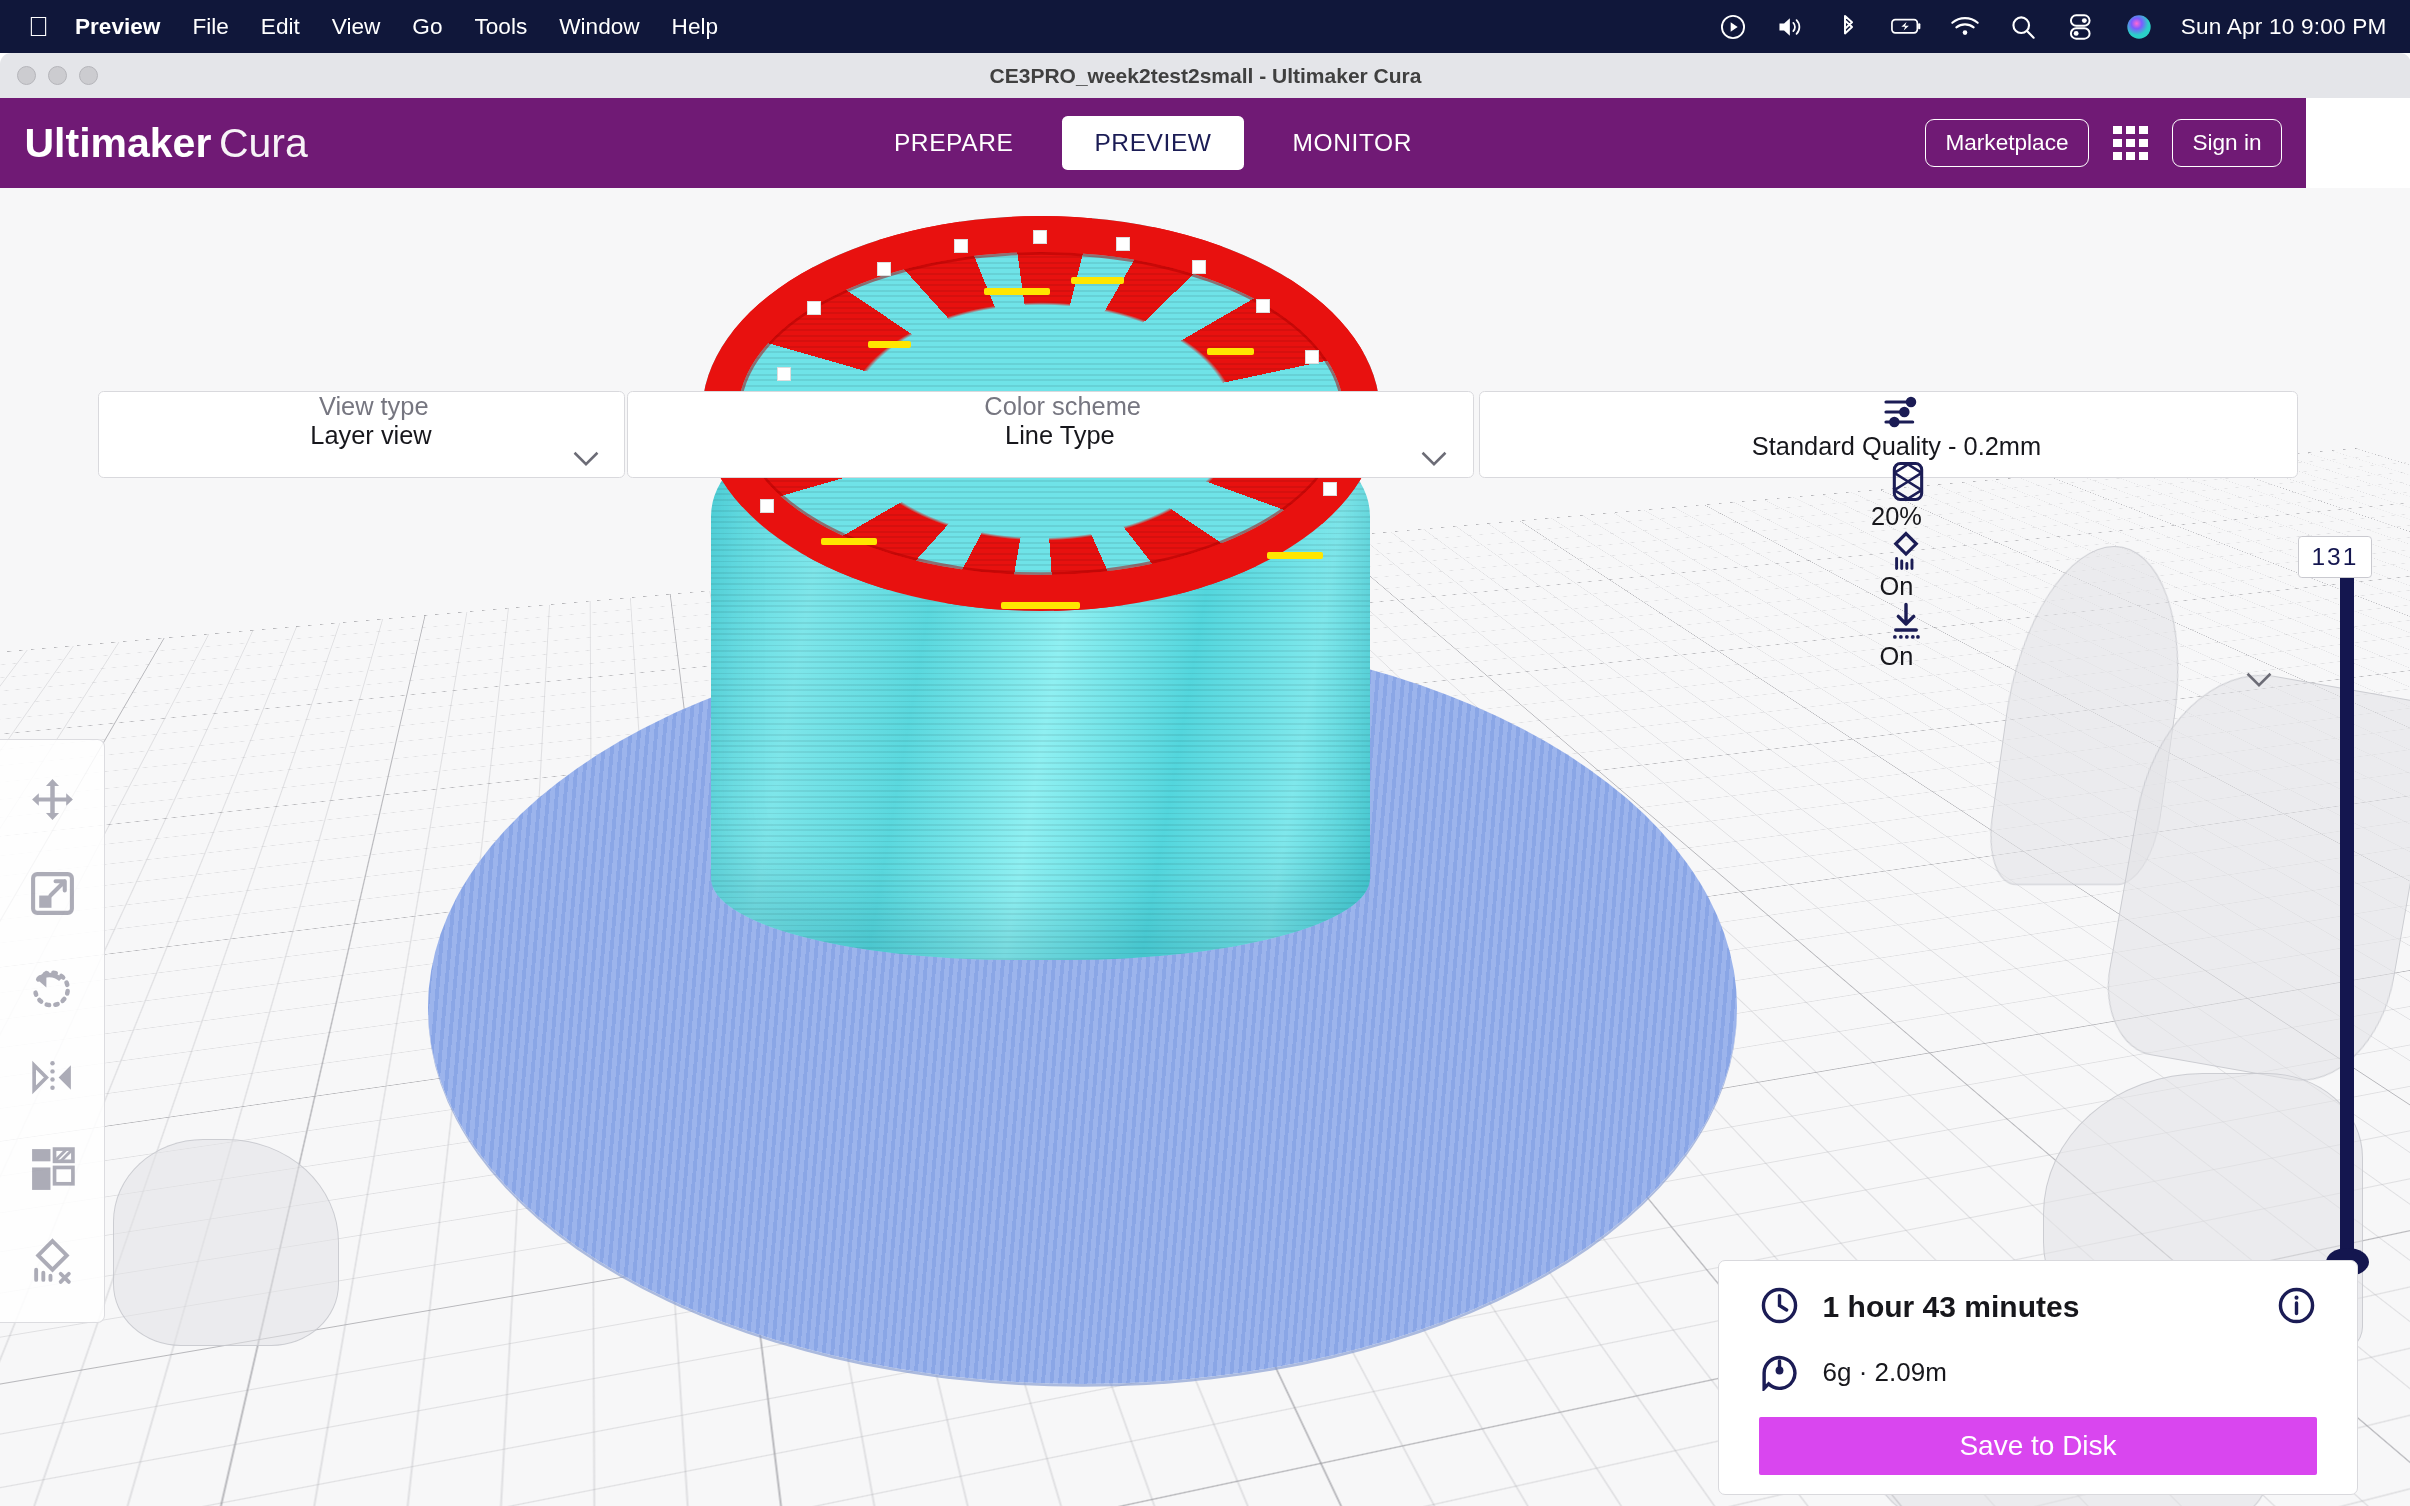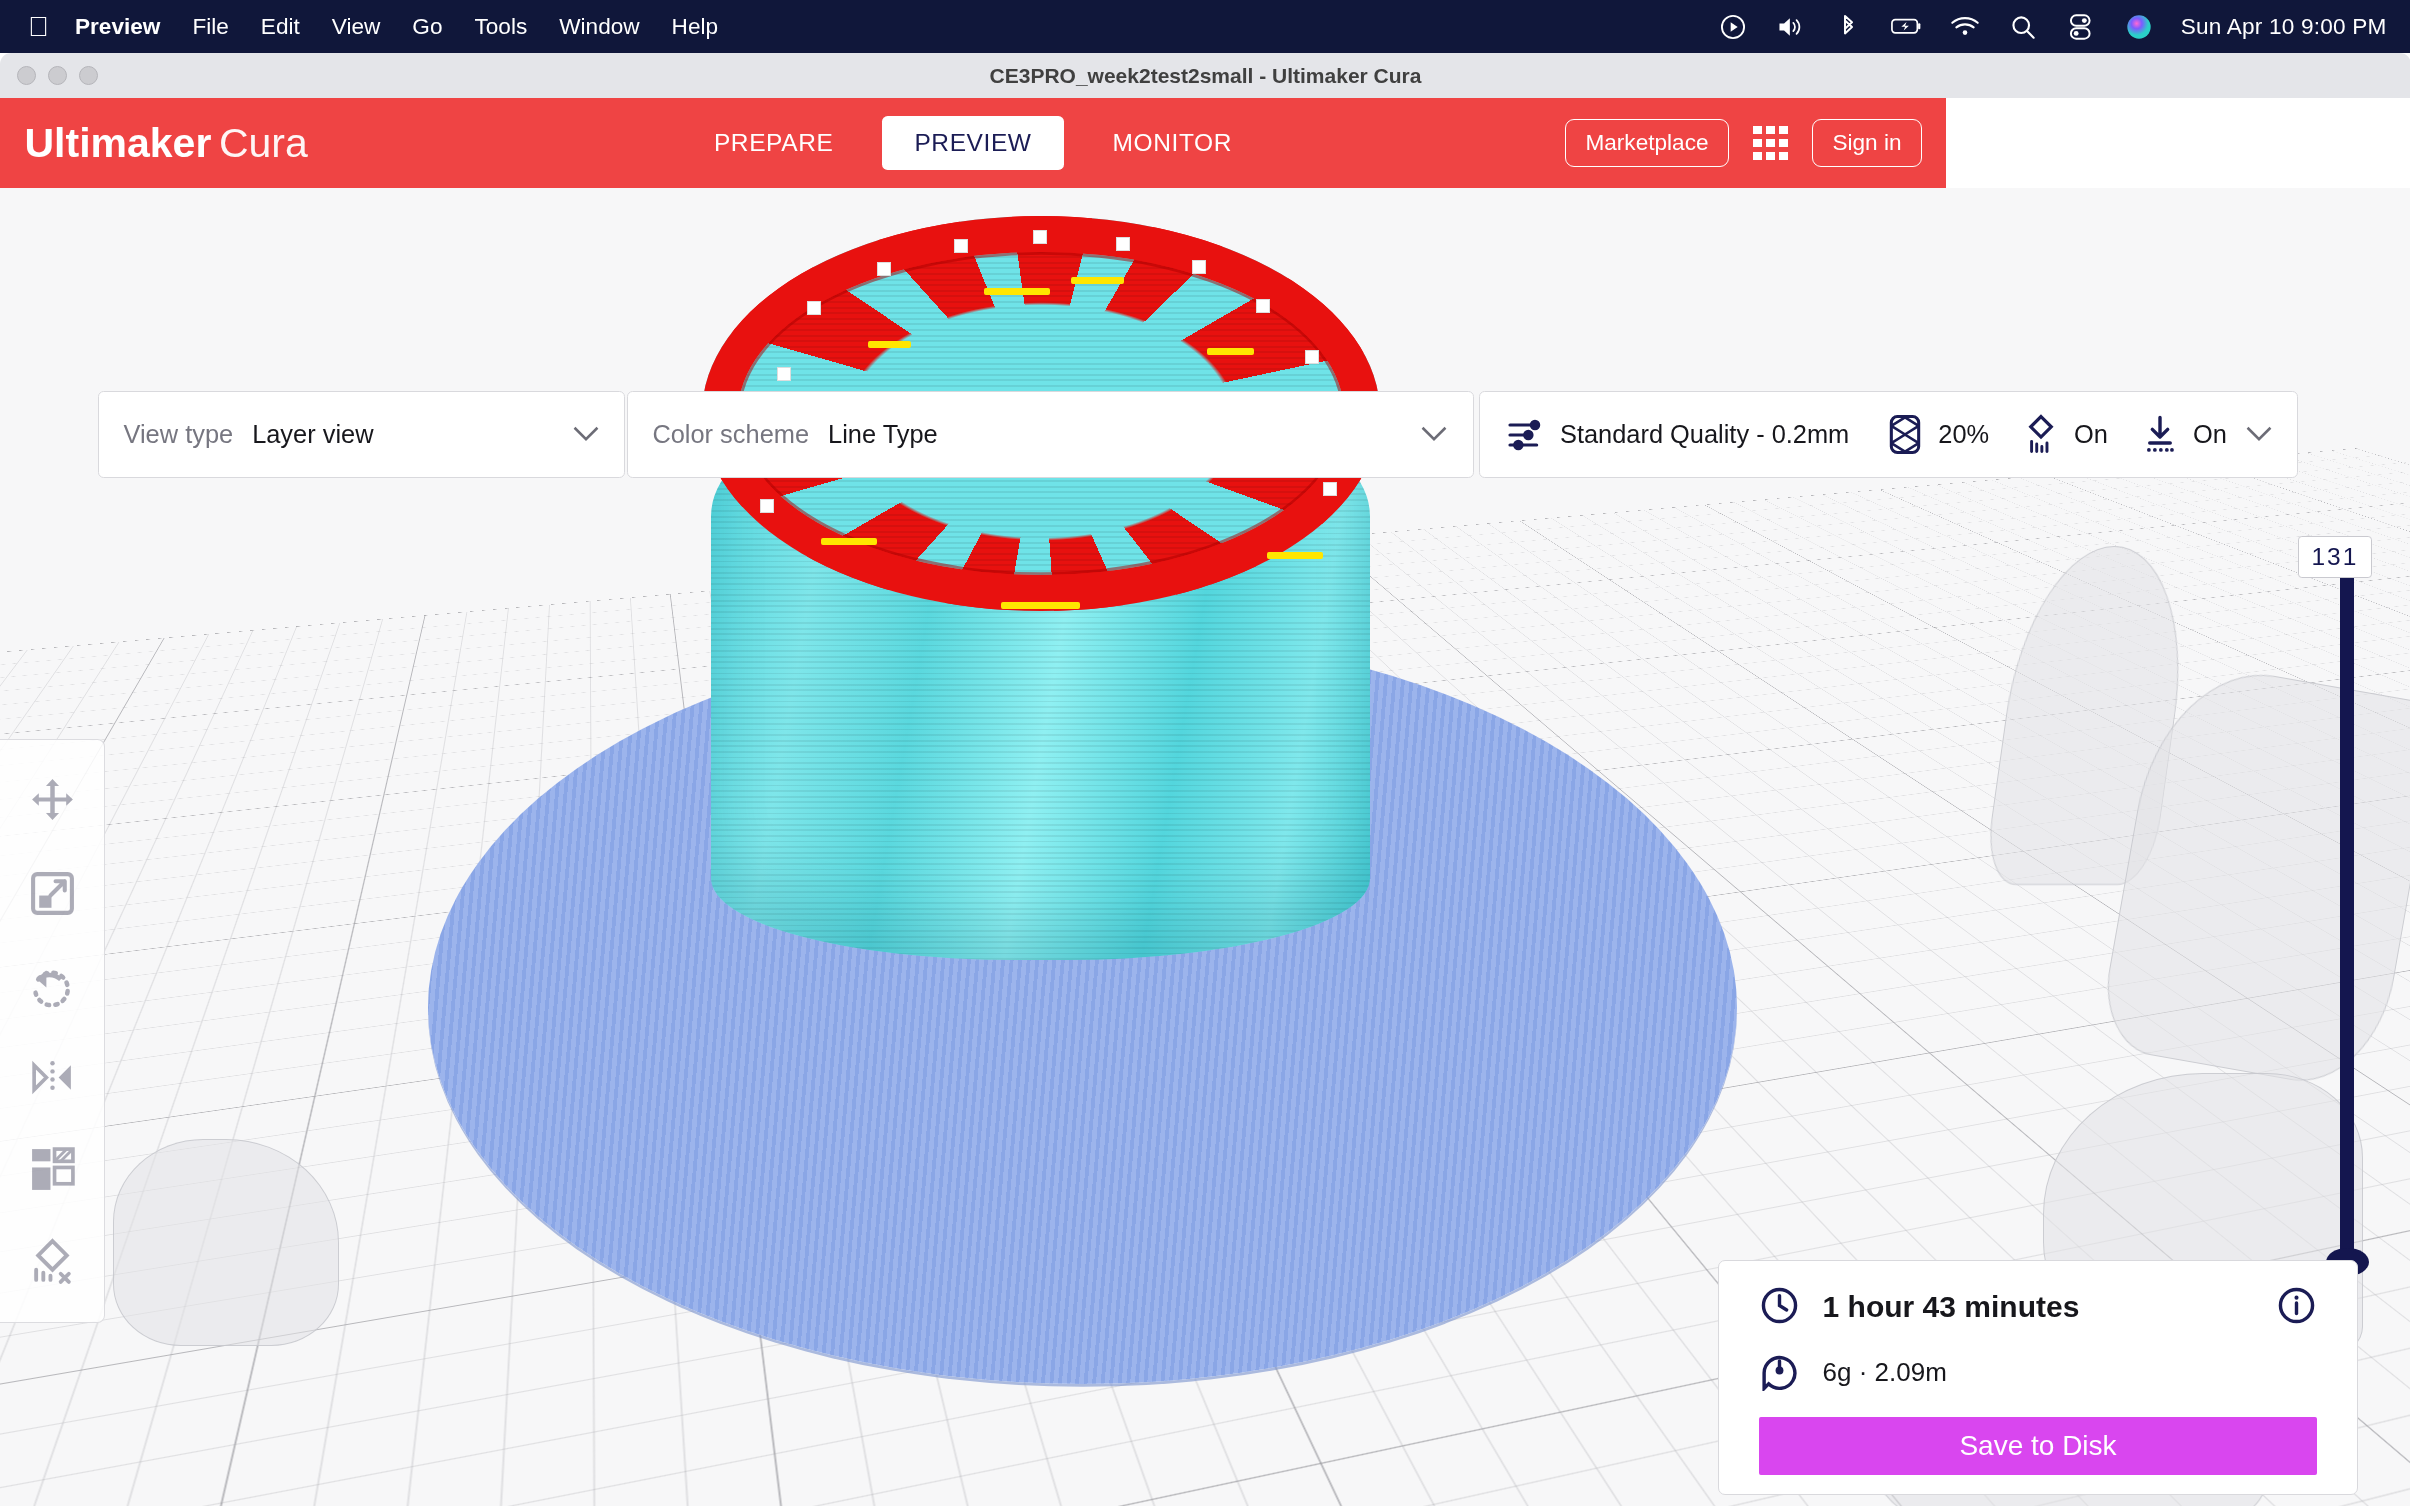--- a/index.html
+++ b/index.html
@@ -30,22 +30,22 @@
   .tl-dots{ display:flex; gap:12.2px; margin-left:17px; }
   .tl-dot{ width:19px; height:19px; border-radius:50%;
     background:#ccccd0; border:0.9px solid #b5b5ba; }
   #win-title{
     position:absolute; left:0; right:0; text-align:center;
     font-size:21px; color:#404040; font-weight:600; pointer-events:none;
   }
 
   
   #app-header{
-    position:absolute; left:0; top:98px; width:1946px; height:90px;
-    background:#ef4444; display:flex; align-items:center; z-index:50;
+    position:absolute; left:0; top:98px; width:2306px; height:90px;
+    background:#701a75; display:flex; align-items:center; z-index:50;
   }
   #brand{ margin-left:24.5px; font-size:41px; color:#fff; white-space:nowrap; }
   #brand .b1{ font-weight:bold; }
   #brand .b2{ font-weight:300; opacity:.95; margin-left:7.5px; }
   #stages{ position:absolute; left:0; right:0; display:flex;
     justify-content:center; align-items:center; gap:0; pointer-events:none; }
   .stage{ pointer-events:auto; font-size:24.5px; color:#fff; letter-spacing:0.6px;
     padding:13px 32px; border-radius:5.6px; white-space:nowrap; }
   .stage.active{ background:#fff; color:#1b1c55; font-weight:500; }
   .stage.sp{ margin:0 17px; }
@@ -134,21 +134,21 @@
   }
   .tool{ width:58px; height:58px; display:flex; align-items:center;
     justify-content:center; opacity:.42; }
 
   
   #toolbar{
     position:absolute; left:98px; top:203px; height:87px; z-index:30;
     display:flex; align-items:stretch;
   }
   .tb-card{ background:#fff; border:0.9px solid #d9d9dd; border-radius:5.6px;
-    display:flex; align-items:center; }
+    display:flex; align-items:center;flex-direction:column; }
   #tb-left{ width:527px; }
   #tb-mid{ width:847px; margin-left:1.9px; }
   #tb-right{ width:819px; margin-left:5.6px; }
   .tb-label{ color:#767680; font-size:25.4px; margin-left:24.5px; white-space:nowrap; }
   .tb-value{ color:#17171c; font-size:25.4px; margin-left:19px; white-space:nowrap; }
   .tb-chev{ margin-left:auto; margin-right:24.5px; }
   .tb-ico{ margin-left:24.5px; display:flex; align-items:center; }
   .tb-txt{ font-size:25.4px; color:#17171c; margin-left:15px; white-space:nowrap; }
 
   

